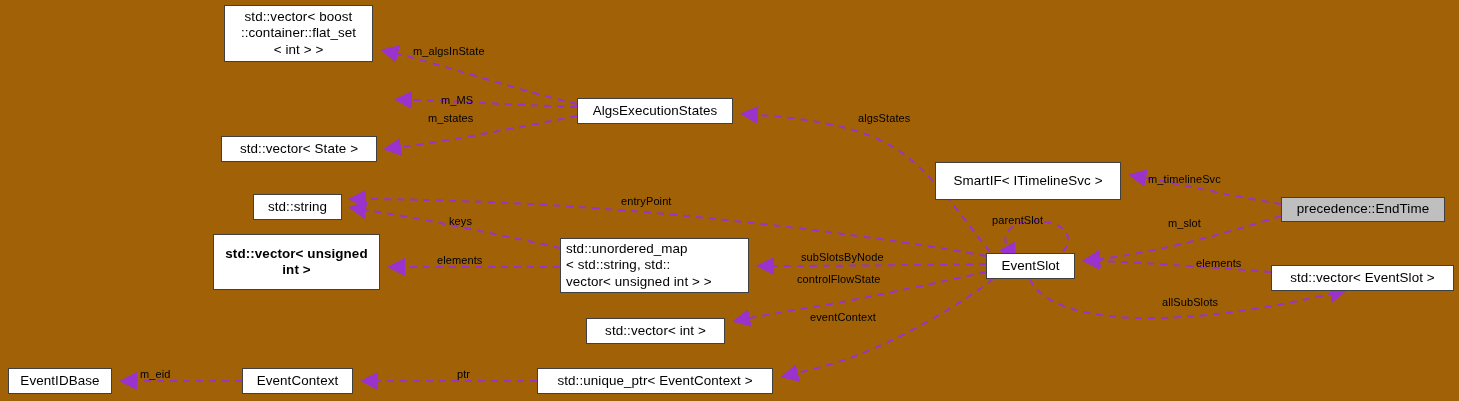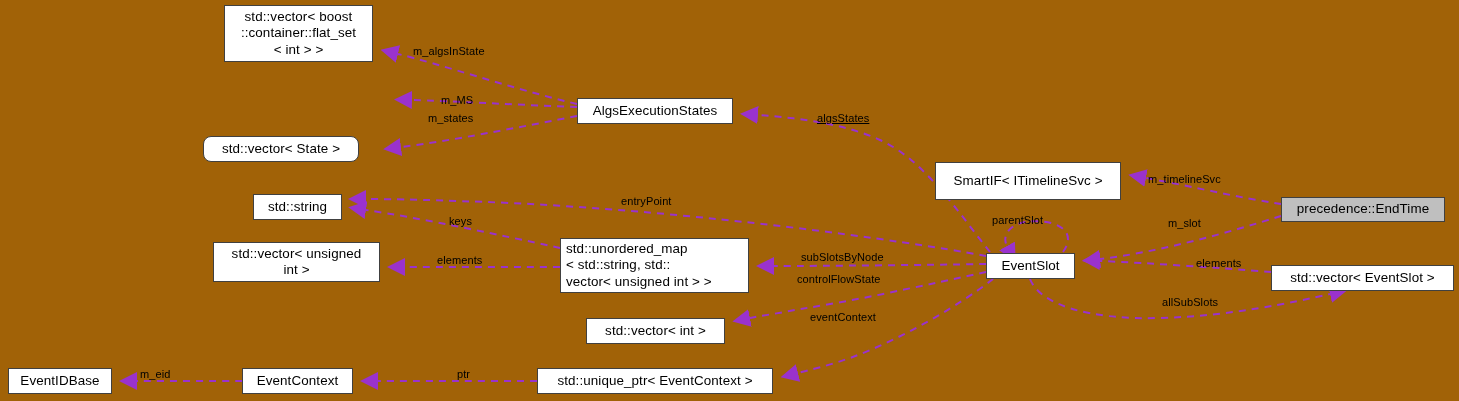--- a/index.html
+++ b/index.html
@@ -107,51 +107,51 @@
     </g>
   </svg>
 
   <div class="node" style="left:224px;top:5px;width:149px;height:57px;">std::vector&lt; boost
 ::container::flat_set
 &lt; int &gt; &gt;</div>
 
 
   <div class="node" style="left:577px;top:98px;width:156px;height:26px;">AlgsExecutionStates</div>
 
-  <div class="node" style="left:203px;top:136px;width:156px;height:26px;border-radius:8px;">std::vector&lt; State &gt;</div>
+  <div class="node" style="left:221px;top:136px;width:156px;height:26px;">std::vector&lt; State &gt;</div>
 
   <div class="node" style="left:935px;top:162px;width:186px;height:38px;">SmartIF&lt; ITimelineSvc &gt;</div>
 
   <div class="node" style="left:253px;top:194px;width:89px;height:26px;">std::string</div>
 
   <div class="node highlight" style="left:1281px;top:197px;width:164px;height:25px;">precedence::EndTime</div>
 
   <div class="node leftalign" style="left:560px;top:238px;width:189px;height:55px;">std::unordered_map
 &lt; std::string, std::
 vector&lt; unsigned int &gt; &gt;</div>
 
-  <div class="node" style="left:213px;top:242px;width:167px;height:40px;">std::vector&lt; unsigned
+  <div class="node" style="left:213px;top:234px;width:167px;height:56px;font-weight:bold;">std::vector&lt; unsigned
 int &gt;</div>
 
   <div class="node" style="left:986px;top:253px;width:89px;height:26px;">EventSlot</div>
 
   <div class="node" style="left:1271px;top:265px;width:183px;height:26px;">std::vector&lt; EventSlot &gt;</div>
 
   <div class="node" style="left:586px;top:318px;width:139px;height:26px;">std::vector&lt; int &gt;</div>
 
   <div class="node" style="left:8px;top:368px;width:104px;height:26px;">EventIDBase</div>
 
   <div class="node" style="left:242px;top:368px;width:111px;height:26px;">EventContext</div>
 
   <div class="node" style="left:537px;top:368px;width:236px;height:26px;">std::unique_ptr&lt; EventContext &gt;</div>
 
   <div class="edge-label" style="left:413px;top:44px;">m_algsInState</div>
   <div class="edge-label" style="left:441px;top:93px;">m_MS</div>
   <div class="edge-label" style="left:428px;top:111px;">m_states</div>
-  <div class="edge-label" style="left:817px;top:111px;text-decoration:underline;">algsStates</div>
+  <div class="edge-label" style="left:858px;top:111px;">algsStates</div>
   <div class="edge-label" style="left:1148px;top:172px;">m_timelineSvc</div>
   <div class="edge-label" style="left:621px;top:194px;">entryPoint</div>
   <div class="edge-label" style="left:1168px;top:216px;">m_slot</div>
   <div class="edge-label" style="left:449px;top:214px;">keys</div>
   <div class="edge-label" style="left:992px;top:213px;">parentSlot</div>
   <div class="edge-label" style="left:437px;top:253px;">elements</div>
   <div class="edge-label" style="left:801px;top:250px;">subSlotsByNode</div>
   <div class="edge-label" style="left:1196px;top:256px;">elements</div>
   <div class="edge-label" style="left:797px;top:272px;">controlFlowState</div>
   <div class="edge-label" style="left:1162px;top:295px;">allSubSlots</div>

